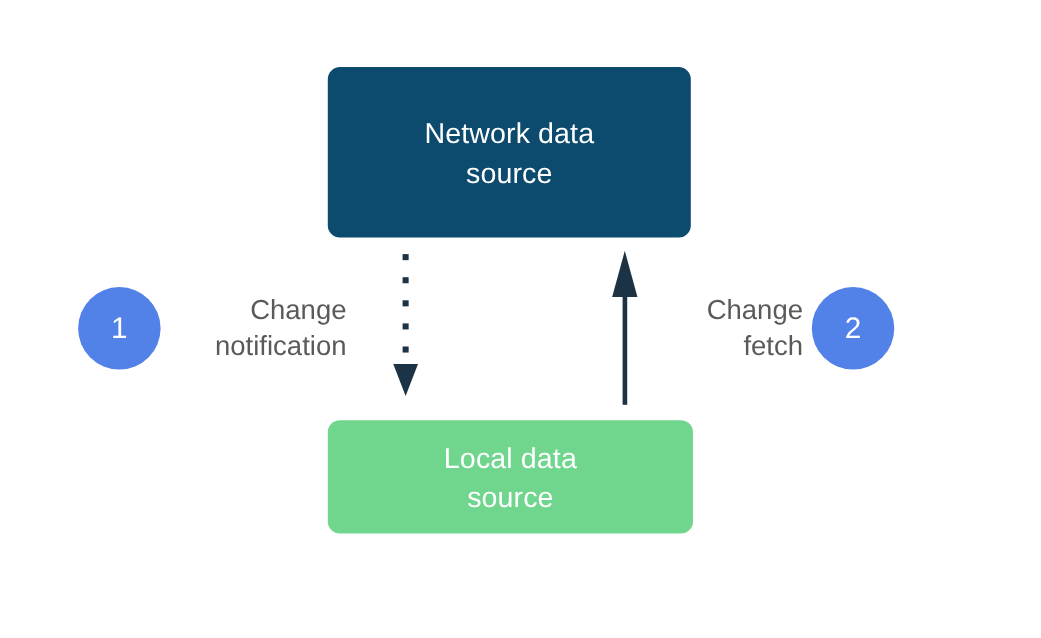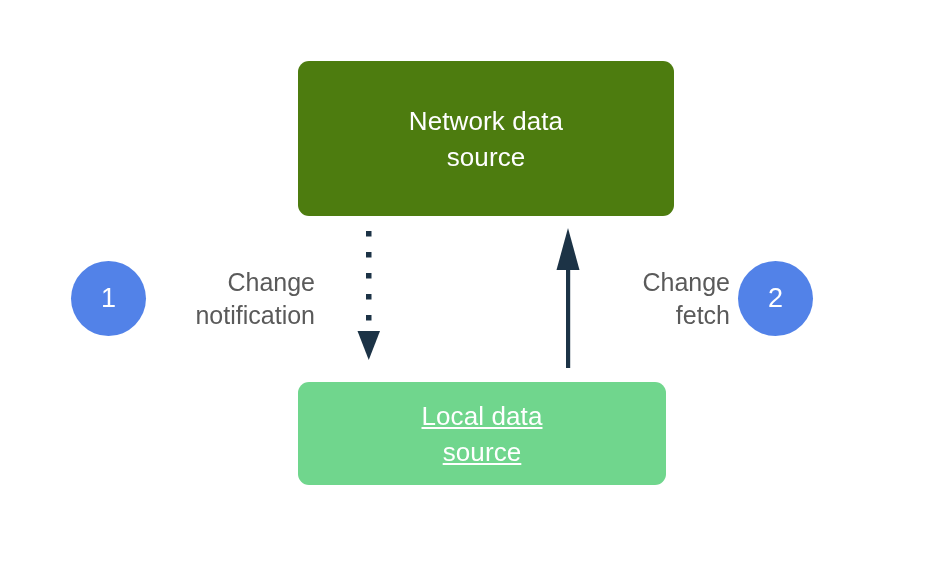--- a/index.html
+++ b/index.html
@@ -32,31 +32,30 @@
     font-size: 26px;
     line-height: 36px;
     font-weight: 400;
     letter-spacing: 0.1px;
     box-sizing: border-box;
     padding: 0 14px;
   }
   #network-box {
     left: 298px;
     top: 61px;
-    width: 376px;
+    width: 330px;
     height: 155px;
-    background: #4d7c0f;
+    background: #0c4a6e;
   }
   #local-box {
     left: 298px;
     top: 382px;
-    width: 368px;
+    width: 332px;
     height: 103px;
     background: #70d68d;
-    text-decoration: underline;
   }
   .box-label {
     display: block;
     white-space: pre-line;
   }
 
   
   .badge {
     position: absolute;
     width: 75px;

